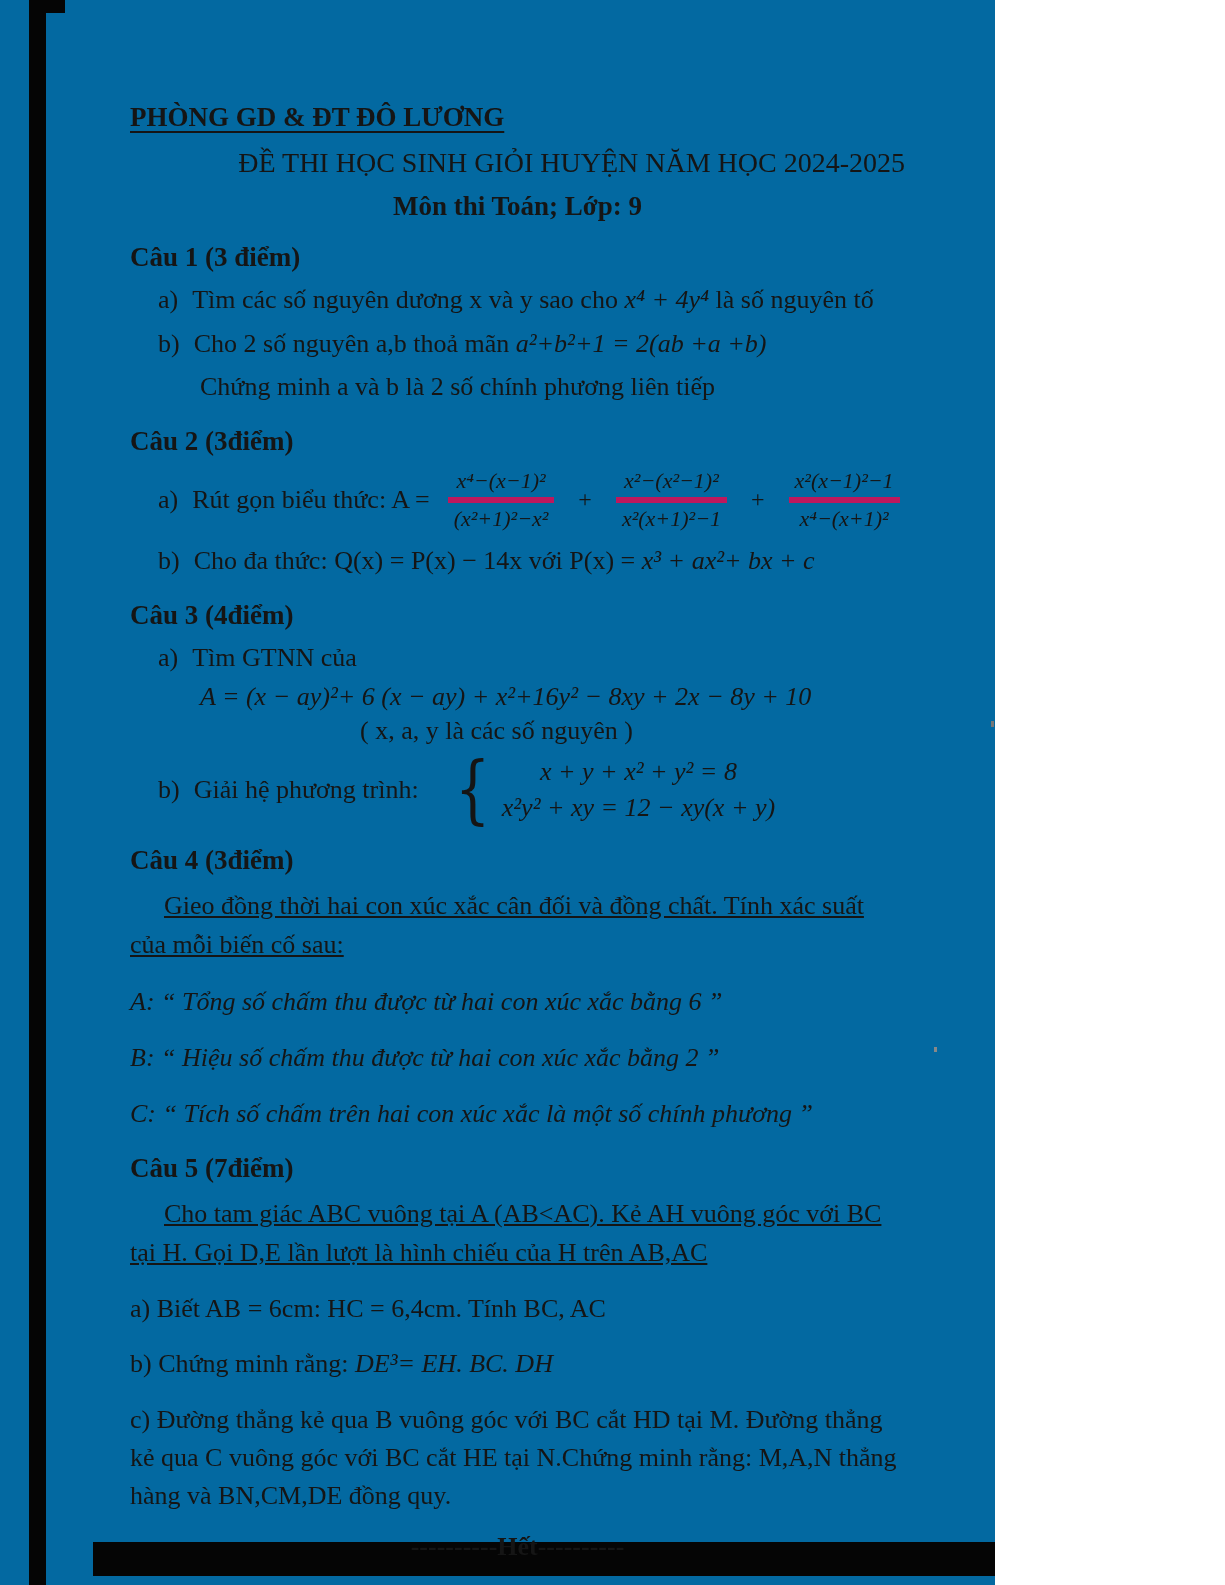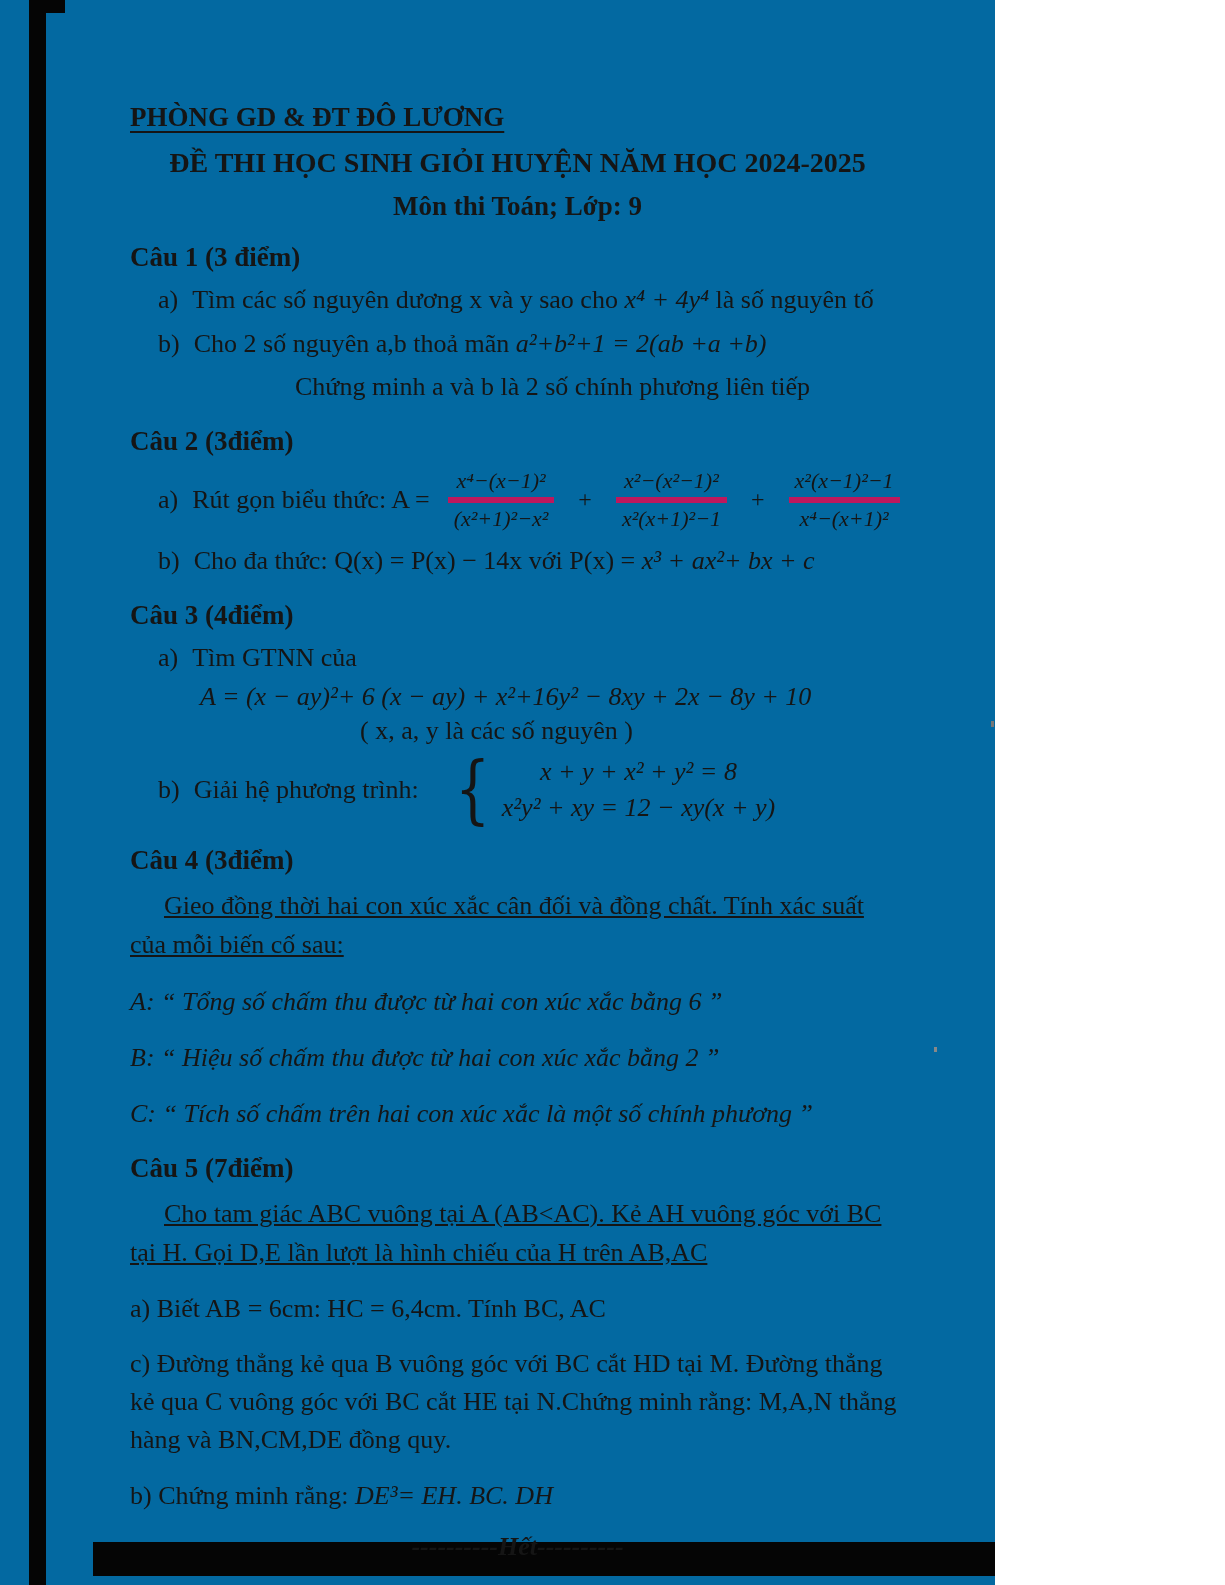--- a/index.html
+++ b/index.html
@@ -21,22 +21,22 @@
   }
   .dept {
     font-size: 27px;
     font-weight: bold;
     margin: 0;
     text-decoration: underline;
     text-underline-offset: 5px;
   }
   .title {
     font-size: 28px;
-    font-weight: bold;
-    text-align: center;
+    font-weight: normal;
+    text-align: right;
     margin: 14px 0 0 0;
   }
   .subject {
     font-size: 27px;
     font-weight: bold;
     text-align: center;
     margin: 12px 0 0 0;
   }
   .timeline {
     font-size: 26px;
@@ -49,21 +49,21 @@
     margin: 20px 0 8px 0;
   }
   .item {
     display: flex;
     gap: 14px;
     padding-left: 28px;
     margin: 6px 0;
     line-height: 1.45;
   }
   .item .lbl { flex: 0 0 auto; }
-  .cont-line { padding-left: 70px; margin: 4px 0; line-height: 1.45; text-align: center; }
+  .cont-line { padding-left: 70px; margin: 4px 0; line-height: 1.45; }
   .math { font-style: italic; }
   .frac-row { align-items: center; margin: 10px 0; }
   .frac {
     display: inline-block;
     vertical-align: middle;
     text-align: center;
     font-size: 22px;
     font-style: italic;
     line-height: 1.25;
     margin: 0 4px;
@@ -84,21 +84,20 @@
   }
   .sys-lines { display: inline-flex; flex-direction: column; text-align: center; }
   .sys-lines .math { line-height: 1.35; padding: 0 6px; }
   .indent-para { text-indent: 34px; margin: 10px 0; line-height: 1.5; text-decoration: underline; }
   .event-line { font-style: italic; margin: 20px 0; line-height: 1.4; }
   .q5-item { margin: 18px 0; line-height: 1.45; }
   .footer-line {
     text-align: center;
     font-weight: bold;
     margin: 16px 0 0 0;
-    font-style: italic;
   }
   
   .bar-left {
     position: absolute;
     left: 29px; top: 0;
     width: 17px; height: 1585px;
     background: #050505;
   }
   .bar-left-nub {
     position: absolute;
@@ -188,19 +187,19 @@
 
     <div class="q-heading">Câu 4 (3điểm)</div>
     <p class="indent-para">Gieo đồng thời hai con xúc xắc cân đối và đồng chất. Tính xác suất của mỗi biến cố sau:</p>
     <p class="event-line">A: “ Tổng số chấm thu được từ hai con xúc xắc bằng 6 ”</p>
     <p class="event-line">B: “ Hiệu số chấm thu được từ hai con xúc xắc bằng 2 ”</p>
     <p class="event-line">C: “ Tích số chấm trên hai con xúc xắc là một số chính phương ”</p>
 
     <div class="q-heading">Câu 5 (7điểm)</div>
     <p class="indent-para">Cho tam giác ABC vuông tại A (AB&lt;AC). Kẻ AH vuông góc với BC tại H. Gọi D,E lần lượt là hình chiếu của H trên AB,AC</p>
     <p class="q5-item">a) Biết AB = 6cm: HC = 6,4cm. Tính BC, AC</p>
+    <p class="q5-item"><span>b) Chứng minh rằng: </span><span class="math">DE³= EH. BC. DH</span></p>
     <p class="q5-item">c) Đường thẳng kẻ qua B vuông góc với BC cắt HD tại M. Đường thẳng kẻ qua C vuông góc với BC cắt HE tại N.Chứng minh rằng: M,A,N thẳng hàng và BN,CM,DE đồng quy.</p>
-    <p class="q5-item"><span>b) Chứng minh rằng: </span><span class="math">DE³= EH. BC. DH</span></p>
 
     <p class="footer-line">----------Hết----------</p>
 
   </div>
 </div>
 
 </body></html>

